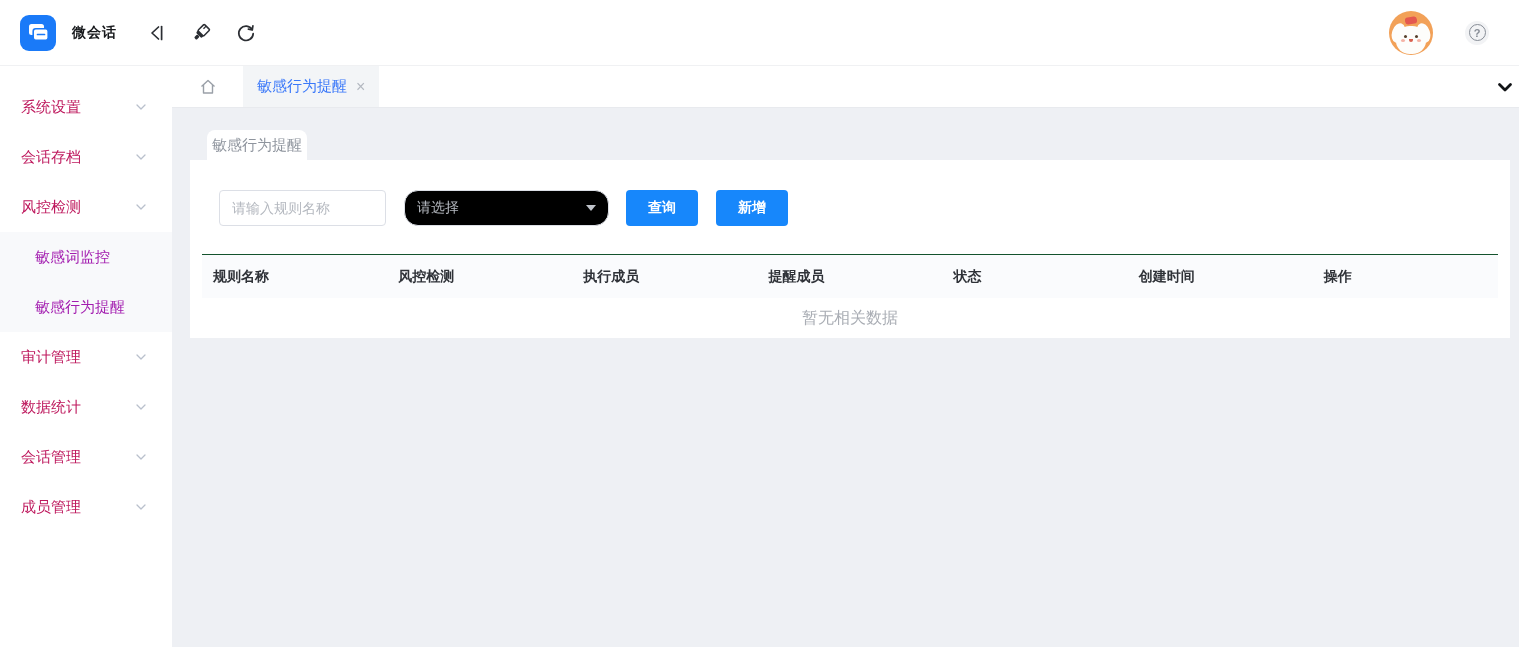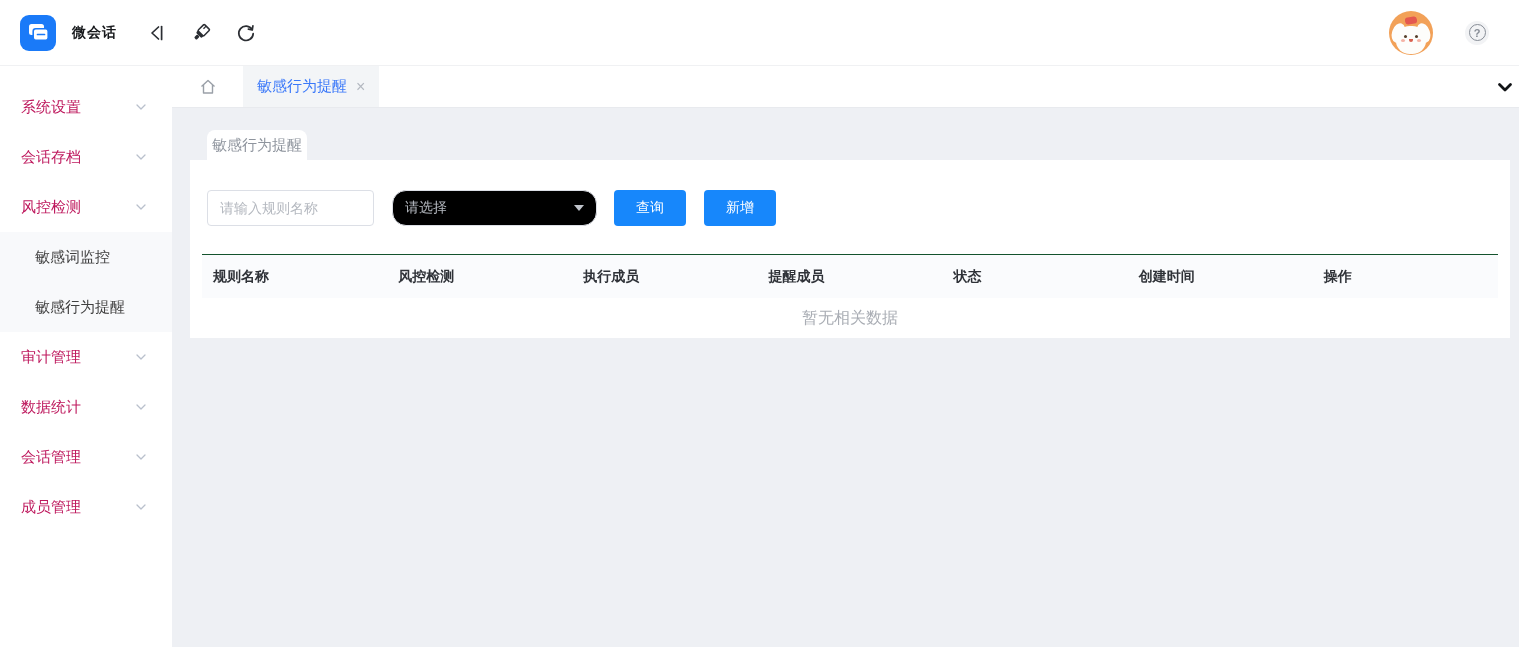--- a/index.html
+++ b/index.html
@@ -34,52 +34,52 @@
   .help-inner { width: 17px; height: 17px; border-radius: 50%; border: 1.5px solid #878d96; color: #878d96;
                 font-size: 11px; font-weight: 700; display: flex; align-items: center; justify-content: center; }
 
   
   .body-row { display: flex; height: 581px; }
   .sidebar { width: 172px; flex: 0 0 auto; background: #fff; padding-top: 16px; }
   .menu-item { height: 50px; display: flex; align-items: center; justify-content: space-between;
                padding: 0 25px 0 21px; font-size: 15px; color: #be185d; cursor: pointer; }
   .submenu { background: #f8f9fb; }
   .submenu-item { height: 50px; display: flex; align-items: center; padding-left: 35px; font-size: 15px;
-                  color: #404040; cursor: pointer; }
+                  color: #a21caf; cursor: pointer; }
 
   .main { flex: 1; display: flex; flex-direction: column; background: #eef0f4; min-width: 0; }
 
   
   .tabbar { height: 42px; background: #fff; display: flex; align-items: stretch; position: relative;
             border-bottom: 1px solid #e8eaee; }
   .home-btn { width: 20px; margin-left: 26px; display: flex; align-items: center; justify-content: center;
               background: none; border: none; cursor: pointer; }
   .tab { margin-left: 25px; padding: 0 14px; background: #f3f5f7; display: flex; align-items: center;
          font-size: 15px; color: var(--tab-blue, #3a78f9); cursor: pointer; }
   .tab-close { margin-left: 9px; color: #b3b8c0; font-size: 16px; line-height: 1; cursor: pointer; }
   .tabbar-caret { position: absolute; right: 6px; top: 0; height: 100%; display: flex; align-items: center;
                   background: none; border: none; cursor: pointer; }
 
   
   .page { flex: 1; padding: 22px 9px 0 18px; }
   .panel-tab { width: 100px; height: 30px; background: #fff; border-radius: 8px 8px 0 0; margin-left: 17px;
                display: flex; align-items: center; justify-content: center; font-size: 15px; color: #8f959e;
                cursor: pointer; }
   .card { background: #fff; padding: 30px 12px 0 12px; }
-  .filter-row { display: flex; align-items: flex-start; margin-left: 5px; }
+  .filter-row { display: flex; align-items: flex-start; margin-left: 17px; }
   .text-input { width: 167px; height: 36px; border: 1px solid #dcdfe6; border-radius: 4px; padding: 0 12px;
                 font-size: 14px; color: #333; outline: none; font-family: inherit; }
   .text-input::placeholder { color: #b4b8bf; }
   .select { width: 205px; height: 36px; border: 1px solid #dcdfe6; border-radius: 14px; background: #000000;
             display: flex; align-items: center; justify-content: space-between; padding: 0 12px;
             margin-left: 18px; font-size: 14px; color: #b4b8bf; cursor: pointer; }
   .caret-down { width: 0; height: 0; border-left: 5px solid transparent; border-right: 5px solid transparent;
                 border-top: 6px solid #c0c4cc; }
   .btn { width: 72px; height: 36px; border: none; border-radius: 4px; background: var(--accent, #1787fb);
-         color: #fff; font-size: 14px; cursor: pointer; font-family: inherit; }
+         color: #fff; font-size: 14px; cursor: pointer; font-family: inherit; font-weight: bold; }
   .btn.query { margin-left: 17px; }
   .btn.add { margin-left: 18px; }
 
   .table { margin-top: 28px; border-top: 1px solid #14532d; }
   .thead { display: flex; height: 43px; background: #fafbfd; align-items: center; }
   .th { flex: 1; padding-left: 11px; font-size: 14px; font-weight: 700; color: #2f3238; white-space: nowrap; }
   .empty-row { height: 40px; display: flex; align-items: center; justify-content: center;
                font-size: 16px; color: #a9adb4; background: #fff; }
 </style>
 </head>

